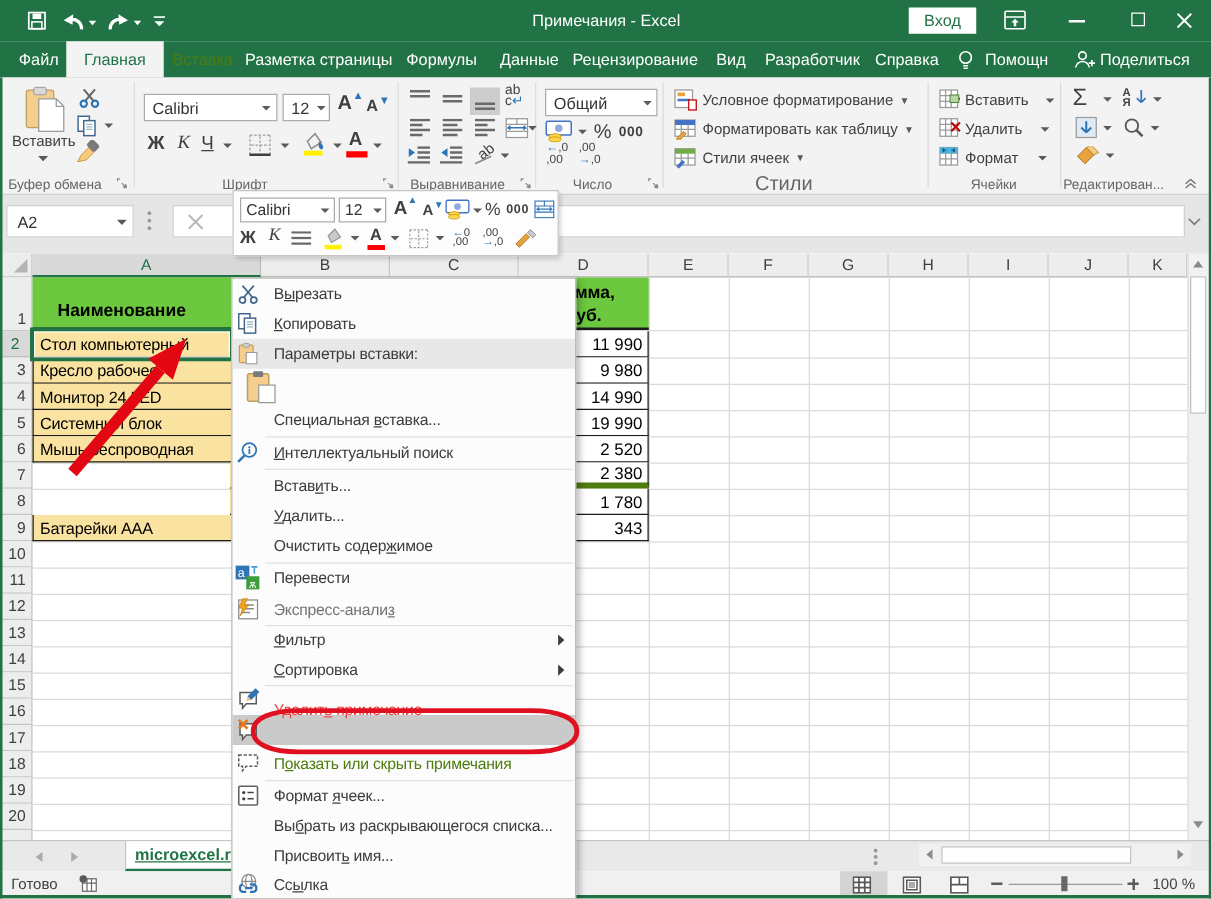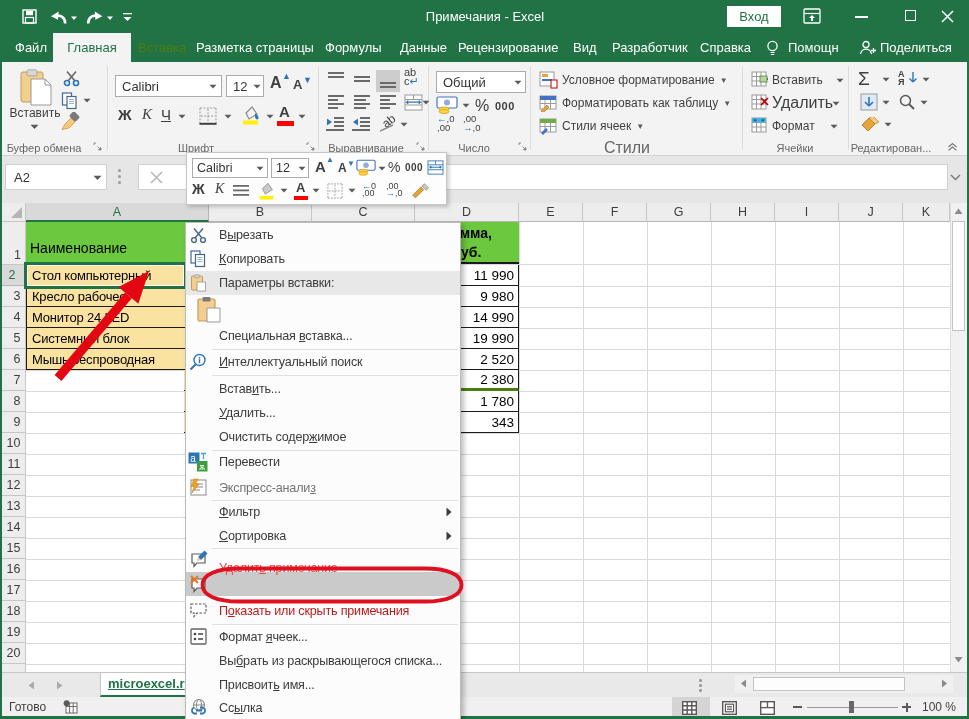--- a/index.html
+++ b/index.html
@@ -273,21 +273,21 @@
     </svg>
 <div class="abs cl" style="left:772px;top:71px;height:18px;font-size:12px;color:#3F3F3F">Вставить</div>
 <svg class="abs" style="left:836px;top:78px" width="8" height="5" viewBox="0 0 8 5">
       <path d="M0.5 0.8 L4 4.4 L7.5 0.8" fill="#5a5a5a"></path>
     </svg>
 <svg class="abs" style="left:751px;top:94px" width="18" height="18" viewBox="0 0 18 18">
 <rect x="1" y="1" width="14" height="14" fill="#fff" stroke="#9a9a9a"></rect>
 <path d="M1 5.5 h14 M1 10 h14 M5.5 1 v14 M10 1 v14" stroke="#9a9a9a"></path>
 <path d="M10 4 L17 11 M17 4 L10 11" stroke="#C00000" stroke-width="1.6"></path>
     </svg>
-<div class="abs cl" style="left:772px;top:94px;height:18px;font-size:16px;color:#3F3F3F">Удалить</div>
+<div class="abs cl" style="left:772px;top:94px;height:18px;font-size:12px;color:#3F3F3F">Удалить</div>
 <svg class="abs" style="left:832px;top:101px" width="8" height="5" viewBox="0 0 8 5">
       <path d="M0.5 0.8 L4 4.4 L7.5 0.8" fill="#5a5a5a"></path>
     </svg>
 <svg class="abs" style="left:751px;top:117px" width="18" height="18" viewBox="0 0 18 18">
 <rect x="1" y="1" width="14" height="14" fill="#fff" stroke="#9a9a9a"></rect>
 <path d="M1 5.5 h14 M1 10 h14 M5.5 1 v14 M10 1 v14" stroke="#9a9a9a"></path>
 <rect x="1" y="1" width="14" height="4.5" fill="#44B3E0"></rect>
       <path d="M3 3.2 l3 0 m-3 0 l1.4 -1.4 m-1.4 1.4 l1.4 1.4 M13 3.2 l-3 0 m3 0 l-1.4 -1.4 m1.4 1.4 l-1.4 1.4" stroke="#1F4E79" stroke-width="0.9" fill="none"></path>
     </svg>
 <div class="abs cl" style="left:772px;top:117px;height:18px;font-size:12px;color:#3F3F3F">Формат</div>
@@ -404,43 +404,44 @@
 <div class="abs" style="left:26px;top:496px;width:924px;height:1px;background:#DADADA"></div>
 <div class="abs" style="left:26px;top:517px;width:924px;height:1px;background:#DADADA"></div>
 <div class="abs" style="left:26px;top:538px;width:924px;height:1px;background:#DADADA"></div>
 <div class="abs" style="left:26px;top:559px;width:924px;height:1px;background:#DADADA"></div>
 <div class="abs" style="left:26px;top:580px;width:924px;height:1px;background:#DADADA"></div>
 <div class="abs" style="left:26px;top:601px;width:924px;height:1px;background:#DADADA"></div>
 <div class="abs" style="left:26px;top:622px;width:924px;height:1px;background:#DADADA"></div>
 <div class="abs" style="left:26px;top:643px;width:924px;height:1px;background:#DADADA"></div>
 <div class="abs" style="left:26px;top:664px;width:924px;height:1px;background:#DADADA"></div>
 <div class="abs" style="left:26px;top:222px;width:184px;height:42px;background:#6CC83F;border-bottom:2px solid #1b1b1b"></div>
-<div class="abs" style="left:30px;top:240px;font-size:14px;font-weight:normal;color:#000">Наименование</div>
+<div class="abs" style="left:46px;top:240px;font-size:14px;font-weight:bold;color:#000">Наименование</div>
 <div class="abs" style="left:210px;top:222px;width:205px;height:42px;background:#6CC83F;border-bottom:2px solid #1b1b1b"></div>
 <div class="abs" style="left:415px;top:222px;width:104px;height:42px;background:#6CC83F;border-bottom:2px solid #1b1b1b;border-left:1px solid #1b1b1b"></div>
 <div class="abs" style="left:415px;top:224px;width:104px;height:40px;font-size:14px;font-weight:bold;color:#000;text-align:center;line-height:19px">Сумма,<br>руб.</div>
 <div class="abs cl" style="left:26px;top:265px;width:158px;height:21px;background:#FAE3A1;border-bottom:1px solid #1b1b1b;border-left:1px solid #1b1b1b;font-size:13px;letter-spacing:-0.2px;color:#000;padding-left:5px">Стол компьютерный</div>
 <div class="abs cl" style="left:26px;top:286px;width:158px;height:21px;background:#FAE3A1;border-bottom:1px solid #1b1b1b;border-left:1px solid #1b1b1b;font-size:13px;letter-spacing:-0.2px;color:#000;padding-left:5px">Кресло рабочее</div>
 <div class="abs cl" style="left:26px;top:307px;width:158px;height:21px;background:#FAE3A1;border-bottom:1px solid #1b1b1b;border-left:1px solid #1b1b1b;font-size:13px;letter-spacing:-0.2px;color:#000;padding-left:5px">Монитор 24 LED</div>
 <div class="abs cl" style="left:26px;top:328px;width:158px;height:21px;background:#FAE3A1;border-bottom:1px solid #1b1b1b;border-left:1px solid #1b1b1b;font-size:13px;letter-spacing:-0.2px;color:#000;padding-left:5px">Системный блок</div>
 <div class="abs cl" style="left:26px;top:349px;width:158px;height:21px;background:#FAE3A1;border-bottom:1px solid #1b1b1b;border-left:1px solid #1b1b1b;font-size:13px;letter-spacing:-0.2px;color:#000;padding-left:5px">Мышь беспроводная</div>
+<div class="abs cl" style="left:26px;top:412px;width:158px;height:21px;background:#FAE3A1;border-bottom:1px solid #1b1b1b;border-left:1px solid #1b1b1b;font-size:13px;letter-spacing:-0.2px;color:#000;padding-left:5px">Батарейки ААА</div>
 <div class="abs" style="left:184px;top:265px;width:26px;height:21px;background:#FAE3A1;border-bottom:1px solid #1b1b1b"></div>
 <div class="abs" style="left:184px;top:286px;width:26px;height:21px;background:#FAE3A1;border-bottom:1px solid #1b1b1b"></div>
 <div class="abs" style="left:184px;top:307px;width:26px;height:21px;background:#FAE3A1;border-bottom:1px solid #1b1b1b"></div>
 <div class="abs" style="left:184px;top:328px;width:26px;height:21px;background:#FAE3A1;border-bottom:1px solid #1b1b1b"></div>
 <div class="abs" style="left:184px;top:349px;width:26px;height:21px;background:#FAE3A1;border-bottom:1px solid #1b1b1b"></div>
 <div class="abs" style="left:184px;top:370px;width:26px;height:21px;background:#FAE3A1;border-bottom:1px solid #1b1b1b"></div>
 <div class="abs" style="left:184px;top:391px;width:26px;height:21px;background:#FAE3A1;border-bottom:1px solid #1b1b1b"></div>
 <div class="abs" style="left:184px;top:412px;width:26px;height:21px;background:#FAE3A1;border-bottom:1px solid #1b1b1b"></div>
 <div class="abs" style="left:415px;top:265px;width:104px;height:21px;background:#fff;border-bottom:1px solid #1b1b1b;border-left:1px solid #1b1b1b;border-right:1px solid #1b1b1b;font-size:13.5px;color:#000;display:flex;align-items:center;justify-content:flex-end;padding-right:4px">11 990</div>
 <div class="abs" style="left:415px;top:286px;width:104px;height:21px;background:#fff;border-bottom:1px solid #1b1b1b;border-left:1px solid #1b1b1b;border-right:1px solid #1b1b1b;font-size:13.5px;color:#000;display:flex;align-items:center;justify-content:flex-end;padding-right:4px">9 980</div>
 <div class="abs" style="left:415px;top:307px;width:104px;height:21px;background:#fff;border-bottom:1px solid #1b1b1b;border-left:1px solid #1b1b1b;border-right:1px solid #1b1b1b;font-size:13.5px;color:#000;display:flex;align-items:center;justify-content:flex-end;padding-right:4px">14 990</div>
 <div class="abs" style="left:415px;top:328px;width:104px;height:21px;background:#fff;border-bottom:1px solid #1b1b1b;border-left:1px solid #1b1b1b;border-right:1px solid #1b1b1b;font-size:13.5px;color:#000;display:flex;align-items:center;justify-content:flex-end;padding-right:4px">19 990</div>
 <div class="abs" style="left:415px;top:349px;width:104px;height:21px;background:#fff;border-bottom:1px solid #1b1b1b;border-left:1px solid #1b1b1b;border-right:1px solid #1b1b1b;font-size:13.5px;color:#000;display:flex;align-items:center;justify-content:flex-end;padding-right:4px">2 520</div>
-<div class="abs" style="left:415px;top:370px;width:104px;height:21px;background:#fff;border-bottom:3px solid #4d7c0f;border-left:1px solid #1b1b1b;border-right:1px solid #1b1b1b;font-size:13.5px;color:#000;display:flex;align-items:center;justify-content:flex-end;padding-right:4px">2 380</div>
+<div class="abs" style="left:415px;top:370px;width:104px;height:21px;background:#fff;border-bottom:5px solid #4d7c0f;border-left:1px solid #1b1b1b;border-right:1px solid #1b1b1b;font-size:13.5px;color:#000;display:flex;align-items:center;justify-content:flex-end;padding-right:4px">2 380</div>
 <div class="abs" style="left:415px;top:391px;width:104px;height:21px;background:#fff;border-bottom:1px solid #1b1b1b;border-left:1px solid #1b1b1b;border-right:1px solid #1b1b1b;font-size:13.5px;color:#000;display:flex;align-items:center;justify-content:flex-end;padding-right:4px">1 780</div>
 <div class="abs" style="left:415px;top:412px;width:104px;height:21px;background:#fff;border-bottom:1px solid #1b1b1b;border-left:1px solid #1b1b1b;border-right:1px solid #1b1b1b;font-size:13.5px;color:#000;display:flex;align-items:center;justify-content:flex-end;padding-right:4px">343</div>
 <div class="abs" style="left:210px;top:265px;width:205px;height:168px;background:#fff;border-bottom:1px solid #1b1b1b"></div>
 <div class="abs" style="left:24px;top:262px;width:163px;height:27px;border:3px solid #217346;box-shadow:inset 0 0 0 1px #fff"></div>
 <div class="abs" style="left:950px;top:203px;width:17px;height:469px;background:#F1F1F1;border-left:1px solid #E0E0E0"></div>
 <svg class="abs" style="left:954px;top:208px" width="9" height="7" viewBox="0 0 9 7">
       <path d="M4.5 0.5 L8.5 6 L0.5 6 Z" fill="#8a8a8a"></path>
     </svg>
 <div class="abs" style="left:952px;top:221px;width:13px;height:110px;background:#FDFDFD;border:1px solid #C3C3C3"></div>
 <svg class="abs" style="left:954px;top:656px" width="9" height="7" viewBox="0 0 9 7">
@@ -574,21 +575,21 @@
 <div class="abs" style="left:219px;top:500px;height:24px;line-height:24px;font-size:12.6px;letter-spacing:-0.2px;color:#3C3C3C;white-space:nowrap"><u>Ф</u>ильтр</div>
 <svg class="abs" style="left:446px;top:507px" width="6" height="10" viewBox="0 0 6 10">
       <path d="M0.5 0.5 L5.5 5 L0.5 9.5 Z" fill="#3C3C3C"></path>
     </svg>
 <div class="abs" style="left:219px;top:524px;height:24px;line-height:24px;font-size:12.6px;letter-spacing:-0.2px;color:#3C3C3C;white-space:nowrap"><u>С</u>ортировка</div>
 <svg class="abs" style="left:446px;top:531px" width="6" height="10" viewBox="0 0 6 10">
       <path d="M0.5 0.5 L5.5 5 L0.5 9.5 Z" fill="#3C3C3C"></path>
     </svg>
 <div class="abs" style="left:212px;top:548px;width:246px;height:1px;background:#E0E0E0"></div>
 <div class="abs" style="left:219px;top:556px;height:24px;line-height:24px;font-size:12.6px;letter-spacing:-0.2px;color:#ef4444;white-space:nowrap">Удалит<u>ь</u> примечание</div>
-<div class="abs" style="left:219px;top:599px;height:24px;line-height:24px;font-size:12.6px;letter-spacing:-0.2px;color:#b91c1c;white-space:nowrap">П<u>о</u>казать или скрыть примечания</div>
+<div class="abs" style="left:219px;top:599px;height:24px;line-height:24px;font-size:12.6px;letter-spacing:-0.2px;color:#4d7c0f;white-space:nowrap">П<u>о</u>казать или скрыть примечания</div>
 <div class="abs" style="left:212px;top:624px;width:246px;height:1px;background:#E0E0E0"></div>
 <div class="abs" style="left:219px;top:625px;height:24px;line-height:24px;font-size:12.6px;letter-spacing:-0.2px;color:#3C3C3C;white-space:nowrap">Формат <u>я</u>чеек...</div>
 <div class="abs" style="left:219px;top:649px;height:24px;line-height:24px;font-size:12.6px;letter-spacing:-0.2px;color:#3C3C3C;white-space:nowrap">Вы<u>б</u>рать из раскрывающегося списка...</div>
 <div class="abs" style="left:219px;top:673px;height:24px;line-height:24px;font-size:12.6px;letter-spacing:-0.2px;color:#3C3C3C;white-space:nowrap">Присвоит<u>ь</u> имя...</div>
 <div class="abs" style="left:219px;top:696px;height:24px;line-height:24px;font-size:12.6px;letter-spacing:-0.2px;color:#3C3C3C;white-space:nowrap">Сс<u>ы</u>лка</div>
 <svg class="abs" style="left:190px;top:227px" width="17" height="17" viewBox="0 0 17 17">
 <path d="M4 1.5 L12 11 M13 1.5 L5 11" stroke="#44688C" stroke-width="1.4" fill="none"></path>
 <circle cx="4" cy="13" r="2.4" fill="none" stroke="#44688C" stroke-width="1.4"></circle>
 <circle cx="13" cy="13" r="2.4" fill="none" stroke="#44688C" stroke-width="1.4"></circle>
 </svg>

